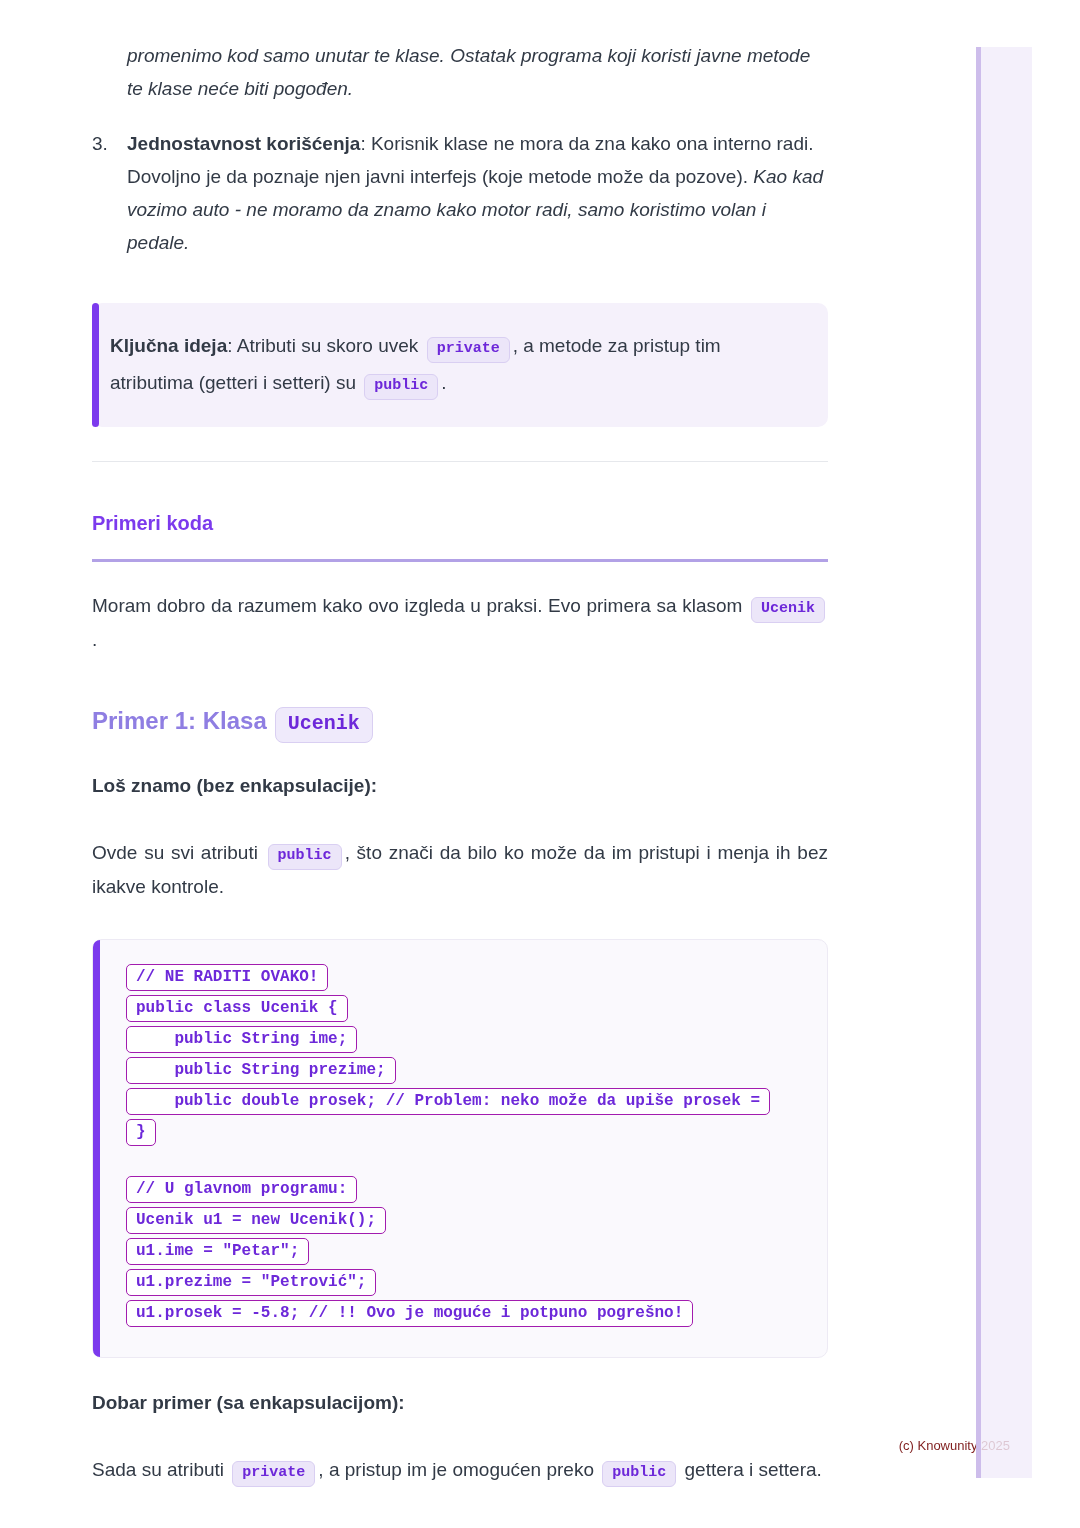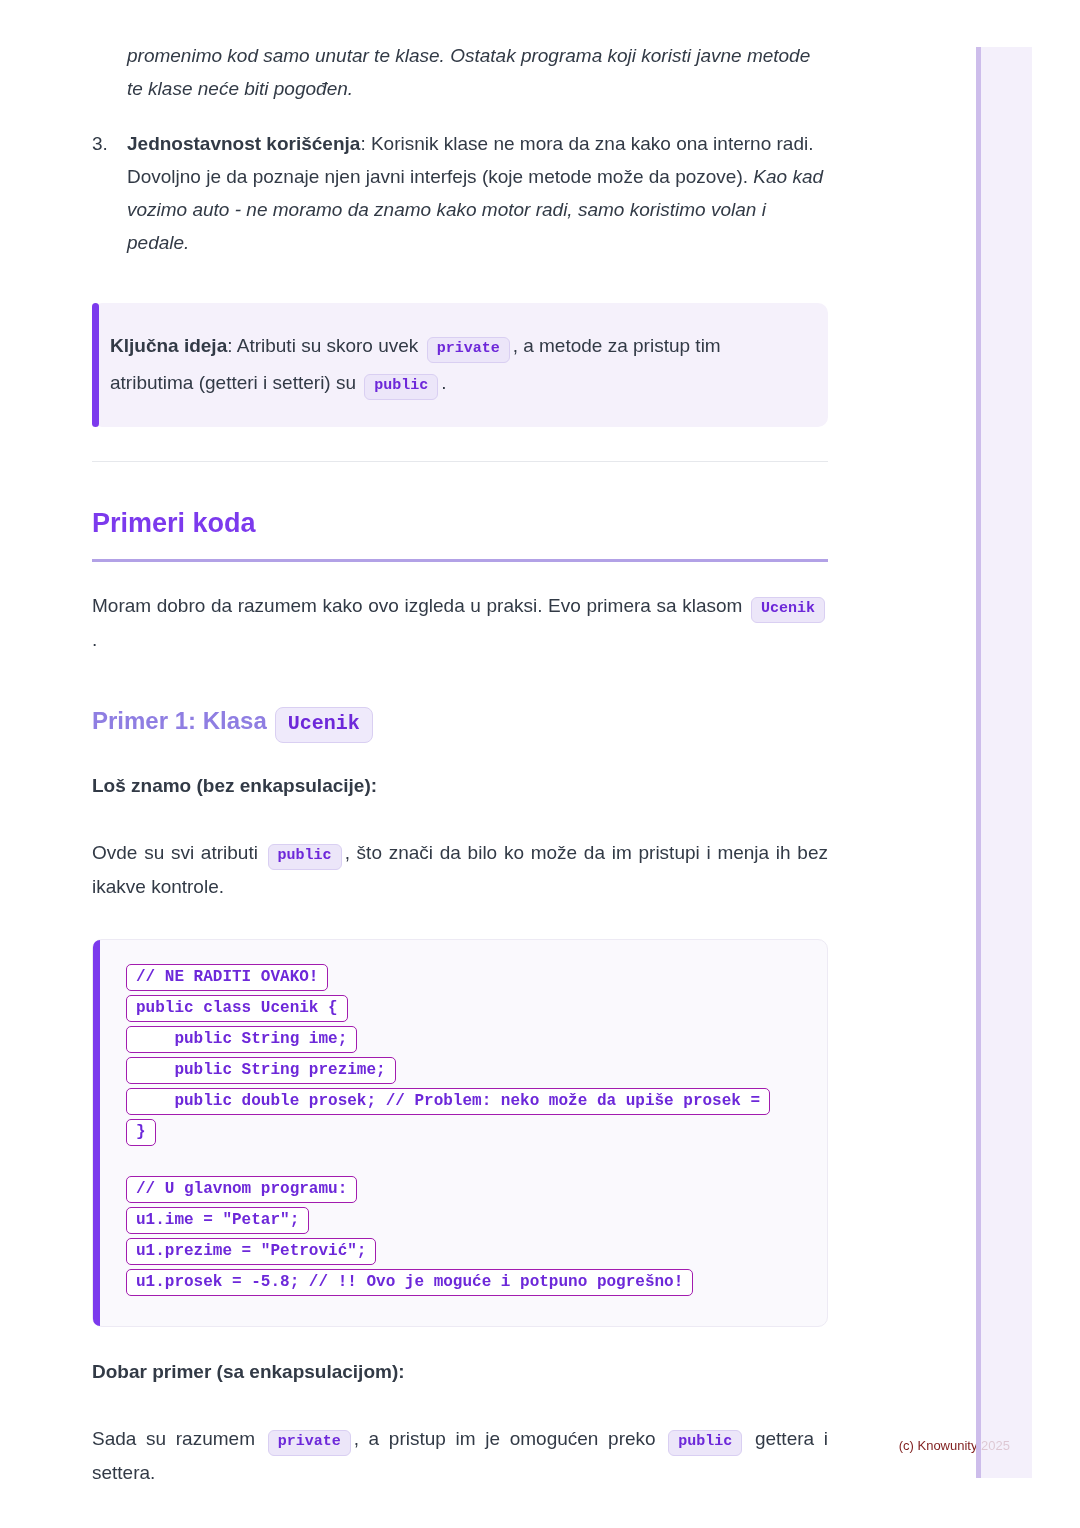--- a/index.html
+++ b/index.html
@@ -64,21 +64,21 @@
   }
 
   hr.rule {
     margin-top:34px;
     border:none;
     border-top:1px solid #e6e8ec;
   }
 
   h1.page-h1 {
     margin-top:42px;
-    font-size:27px;
+    font-size:20px;
     line-height:38px;
     font-weight:700;
     color:#7c3aed;
     padding-bottom:17px;
     border-bottom:3px solid #b2a1e6;
   }
   .lead-par { margin-top:27px; }
 
   h2.page-h2 {
     margin-top:45px;
@@ -183,26 +183,27 @@
   <div class="codeblock">
     <div id="code-lines">
         <span class="code-line">// NE RADITI OVAKO!</span>
         <span class="code-line">public class Ucenik {</span>
         <span class="code-line">    public String ime;</span>
         <span class="code-line">    public String prezime;</span>
         <span class="code-line">    public double prosek; // Problem: neko može da upiše prosek =</span>
         <span class="code-line">}</span>
         <span class="code-gap" style="display: block;"></span>
         <span class="code-line">// U glavnom programu:</span>
+        <span class="code-line">Ucenik u1 = new Ucenik();</span>
         <span class="code-line">u1.ime = "Petar";</span>
         <span class="code-line">u1.prezime = "Petrović";</span>
         <span class="code-line">u1.prosek = -5.8; // !! Ovo je moguće i potpuno pogrešno!</span>
       </div>
   </div>
 
   <p class="sub-label after-code">Dobar primer (sa enkapsulacijom):</p>
 
-  <p class="body-text justify after-label"><span>Sada su razumem </span><span class="chip">private</span><span>, a pristup im je omogućen preko </span><span class="chip">public</span><span> gettera i settera.</span></p>
+  <p class="body-text justify after-label"><span>Sada su atributi </span><span class="chip">private</span><span>, a pristup im je omogućen preko </span><span class="chip">public</span><span> gettera i settera.</span></p>
 
 </div>
 
 <div class="page-footer">(c) Knowunity 2025</div>
 <div class="page-strip"></div>
 
 </body></html>

